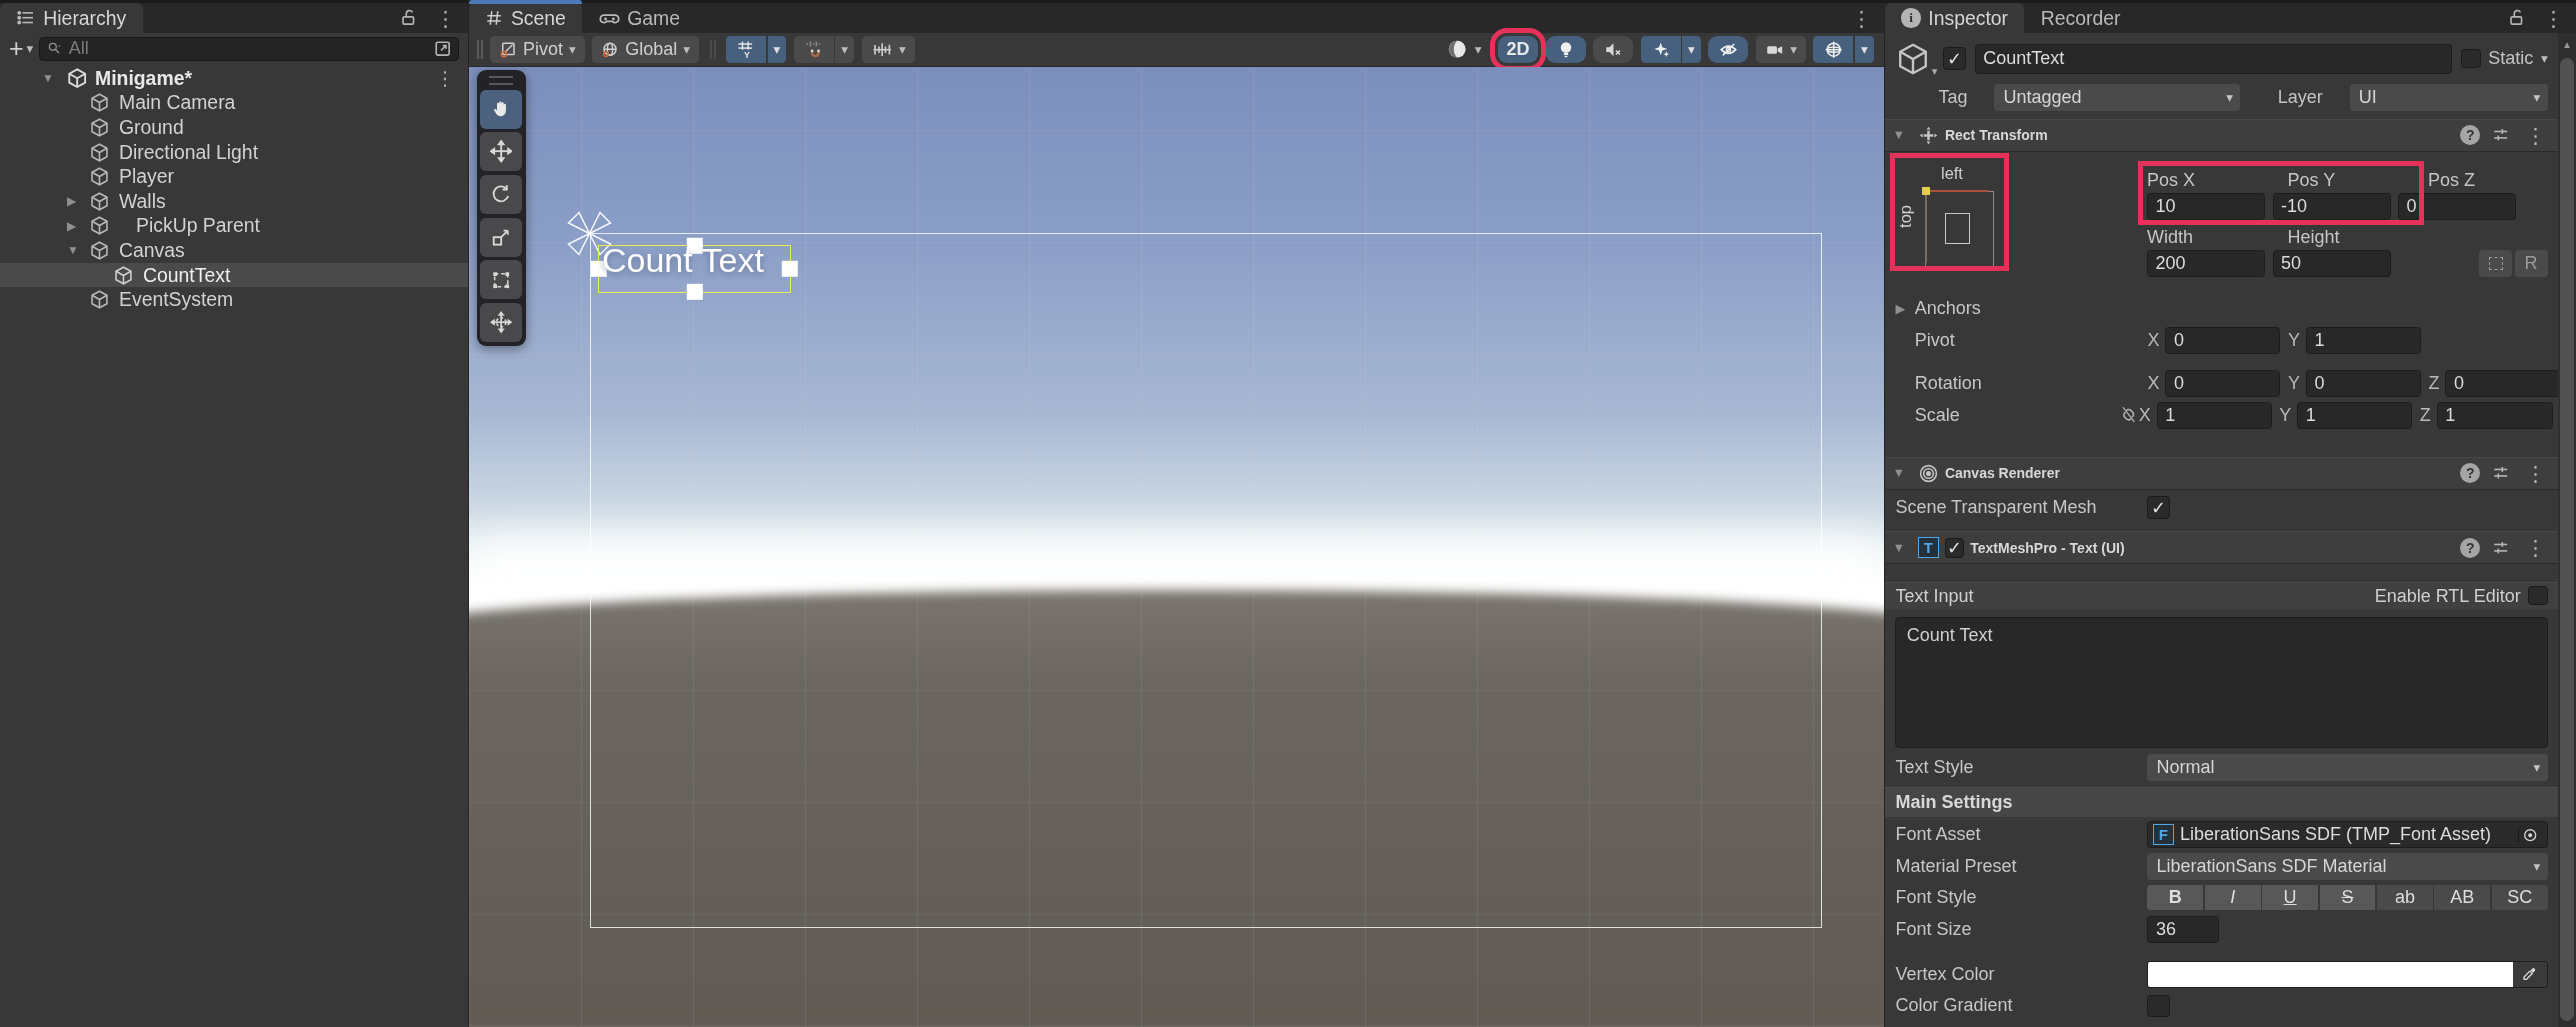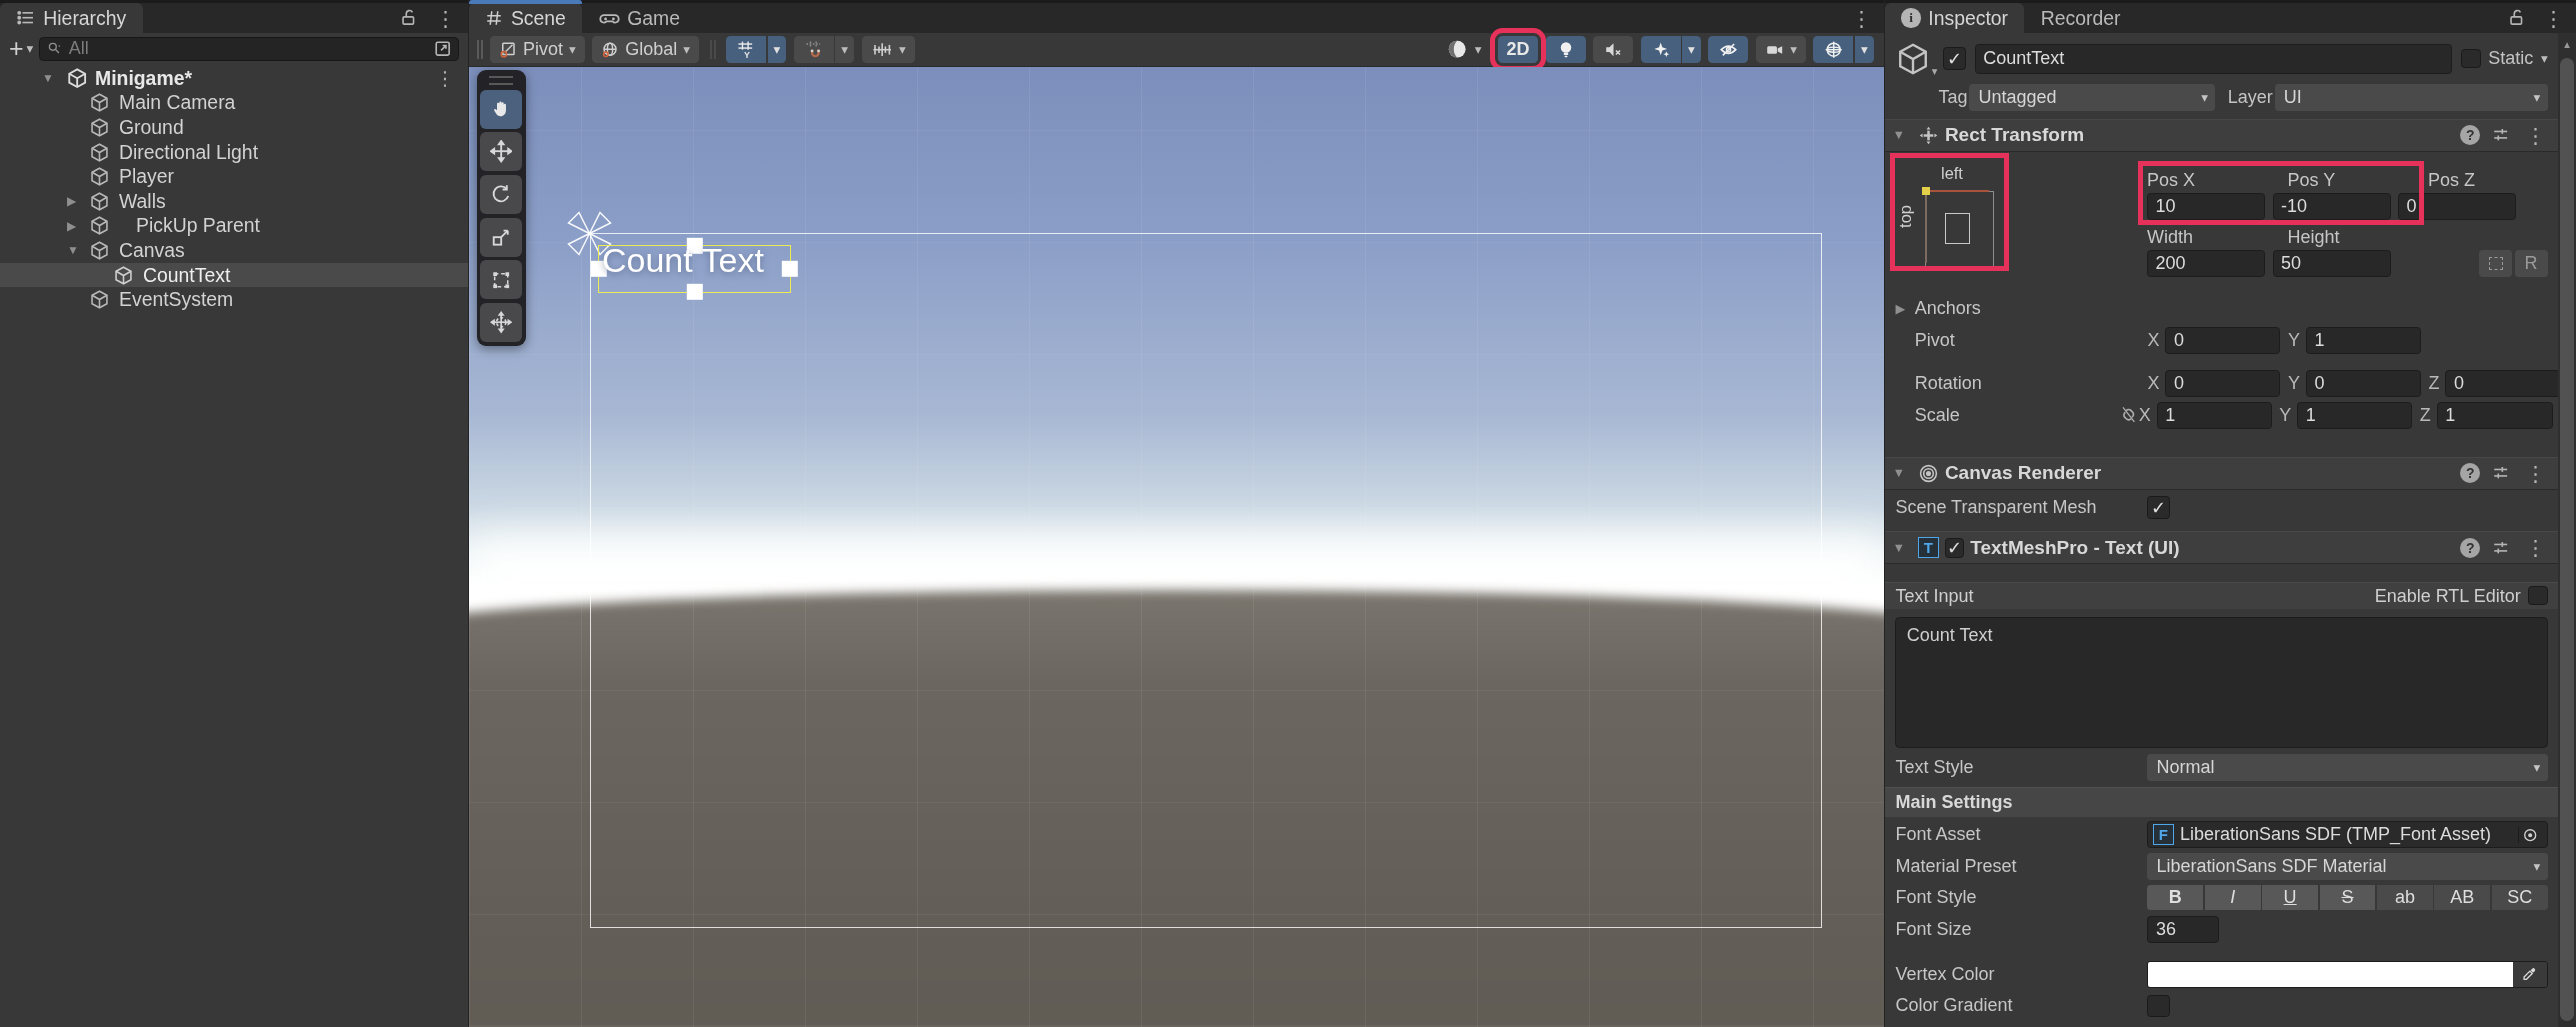--- a/index.html
+++ b/index.html
@@ -46,21 +46,21 @@
   .trow .obj-ic { position:absolute; }
   .trow .txt { position:absolute; white-space:nowrap; }
   .trow .row-kebab { position:absolute; right:13.4px; color:#b5b5b5; font-size:19.4px; }
 
   
   .s-toolbar { position:relative; height:34px; background:#383838; border-bottom:1.5px solid #2a2a2a; display:flex; align-items:center; }
   .s-left { display:flex; align-items:center; gap:7.5px; padding-left:7.5px; }
   .grip { width:6px; height:19.4px; border-left:2.2px solid #5a5a5a; border-right:2.2px solid #5a5a5a; }
   .sep { width:6px; height:19.4px; border-left:2.2px solid #4a4a4a; border-right:2.2px solid #4a4a4a; margin:0 3px; }
   .s-right { position:absolute; right:10.4px; top:0; bottom:0; display:flex; align-items:center; gap:7.5px; }
-  .tgl { width:40px; justify-content:center; padding:0; }
+  .tgl { width:40px; justify-content:center; padding:0;border-radius:9px; }
   .splitbtn { display:flex; }
   .splitbtn .btn:first-child { border-radius:4.5px 0 0 4.5px; }
   .splitbtn .btn:last-child { border-radius:0 4.5px 4.5px 0; margin-left:1.5px; padding:0 6px; }
   .red-ring { outline:5.2px solid #e6325b; outline-offset:3px; }
 
   
   .viewport { position:absolute; top:67px; left:0; right:0; bottom:0; overflow:hidden;
     background:linear-gradient(180deg,#7c8fbc 0%,#8b9ec7 18%,#a7b7d3 36%,#cbd8e3 46%,#eaf2f4 50.5%,#f8fbfb 53%,#ffffff 54%); }
   .haze { position:absolute; left:0; right:0; top:49%; height:8%; background:#ffffff; filter:blur(22.4px); opacity:.95; }
   .ground { position:absolute; left:-6%; right:-6%; top:54.5%; height:60%; border-radius:100% 100% 0 0 / 82px;
@@ -83,25 +83,25 @@
   .vscroll { position:absolute; top:33px; right:0; bottom:0; width:18px; background:#2f2f2f; }
   .vscroll .up { height:22.4px; display:flex; align-items:center; justify-content:center; color:#9a9a9a; font-size:9.7px; }
   .vscroll .thumb { position:absolute; left:2.2px; right:2.2px; top:25px; bottom:6px; background:#525252; border-radius:7.5px; }
 
   .go-head { padding:7.5px 10.4px 6px; }
   .go-row1 { display:flex; align-items:center; gap:9px; }
   .go-ic { position:relative; width:39px; height:36px; flex:none; }
   .go-ic .mini-caret { position:absolute; right:-3px; bottom:-1.5px; font-size:11.2px; color:#aaa; }
   .name-input { flex:1; height:30px; }
   .static-wrap { display:flex; align-items:center; gap:7.5px; flex:none; }
-  .go-row2 { display:flex; align-items:center; gap:2px; margin:7.5px 0 1.5px 43px; }
+  .go-row2 { display:flex; align-items:center; gap:27px; margin:7.5px 0 1.5px 43px; }
   .lbl-dim { color:#c4c4c4; }
 
   .comp-header { height:33px; background:#3e3e3e; border-top:1.5px solid #474747; border-bottom:1.5px solid #2a2a2a; display:flex; align-items:center; padding:0 7.5px; gap:6px; }
-  .comp-title { font-weight:bold; color:#d8d8d8; font-size:19px; flex:1; }
+  .comp-title { font-weight:bold; color:#d8d8d8; font-size:14px; flex:1; }
   .hdr-icons { display:flex; align-items:center; gap:10.4px; }
   .help-ic { width:20px; height:20px; border-radius:50%; background:#a5a5a5; color:#333; font-weight:bold; font-size:14px; display:flex; align-items:center; justify-content:center; }
 
   .irow { display:flex; align-items:center; height:27px; margin:4.5px 10.4px 4.5px 10.4px; }
   .irow .lbl { width:252px; flex:none; color:#c6c6c6; }
   .cols { display:flex; flex:1; gap:7.5px; }
   .col3 { width:133px; display:flex; align-items:center; gap:6px; flex:none; }
   .axis { color:#b9b9b9; flex:none; }
 
   .rt-body { position:relative; padding:18px 10.4px 4.5px 262px; }

